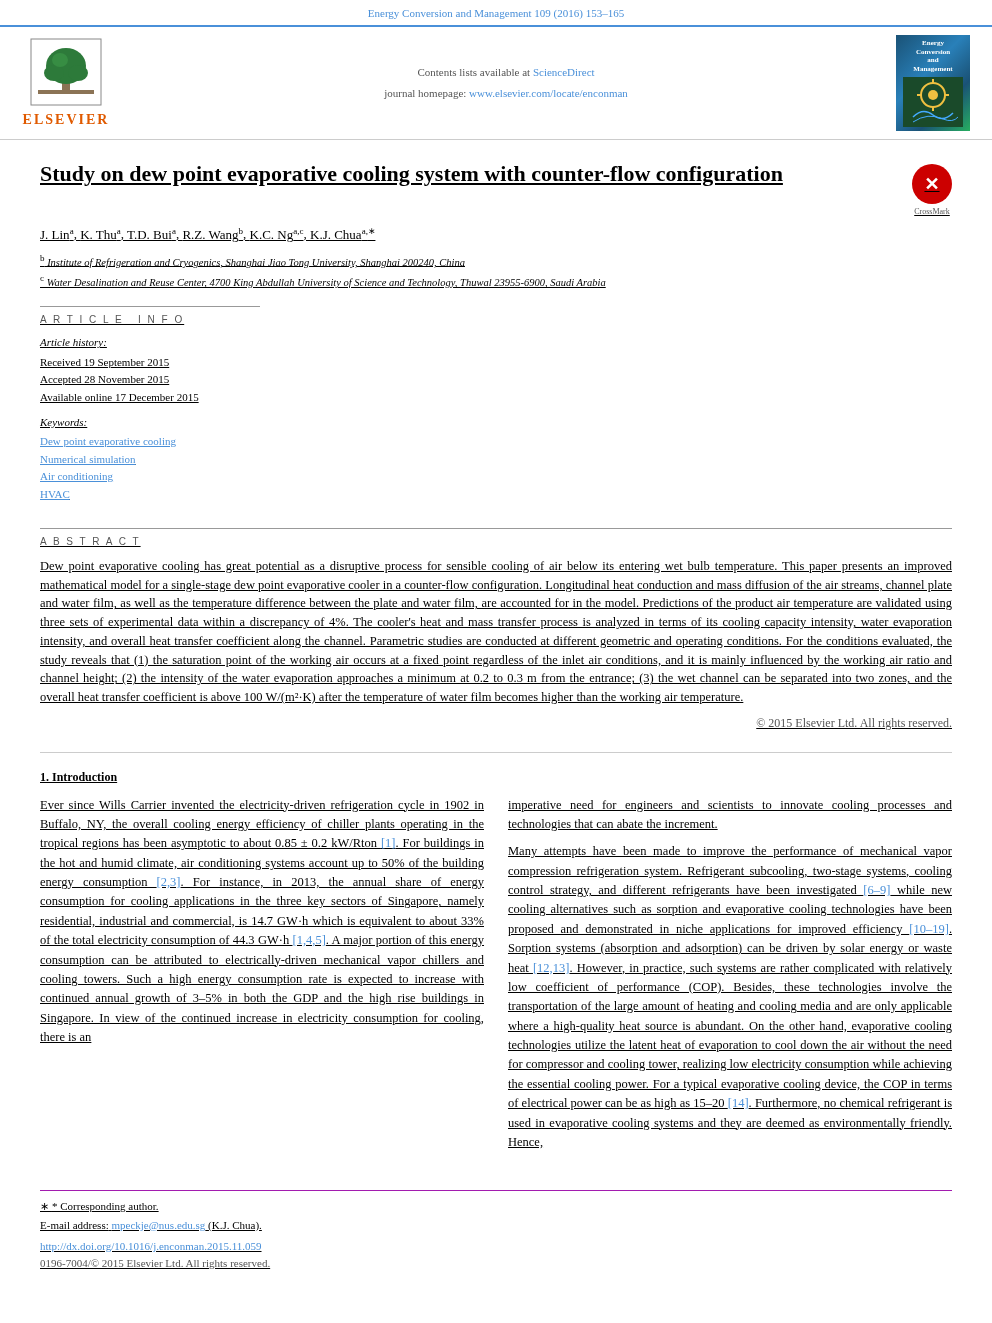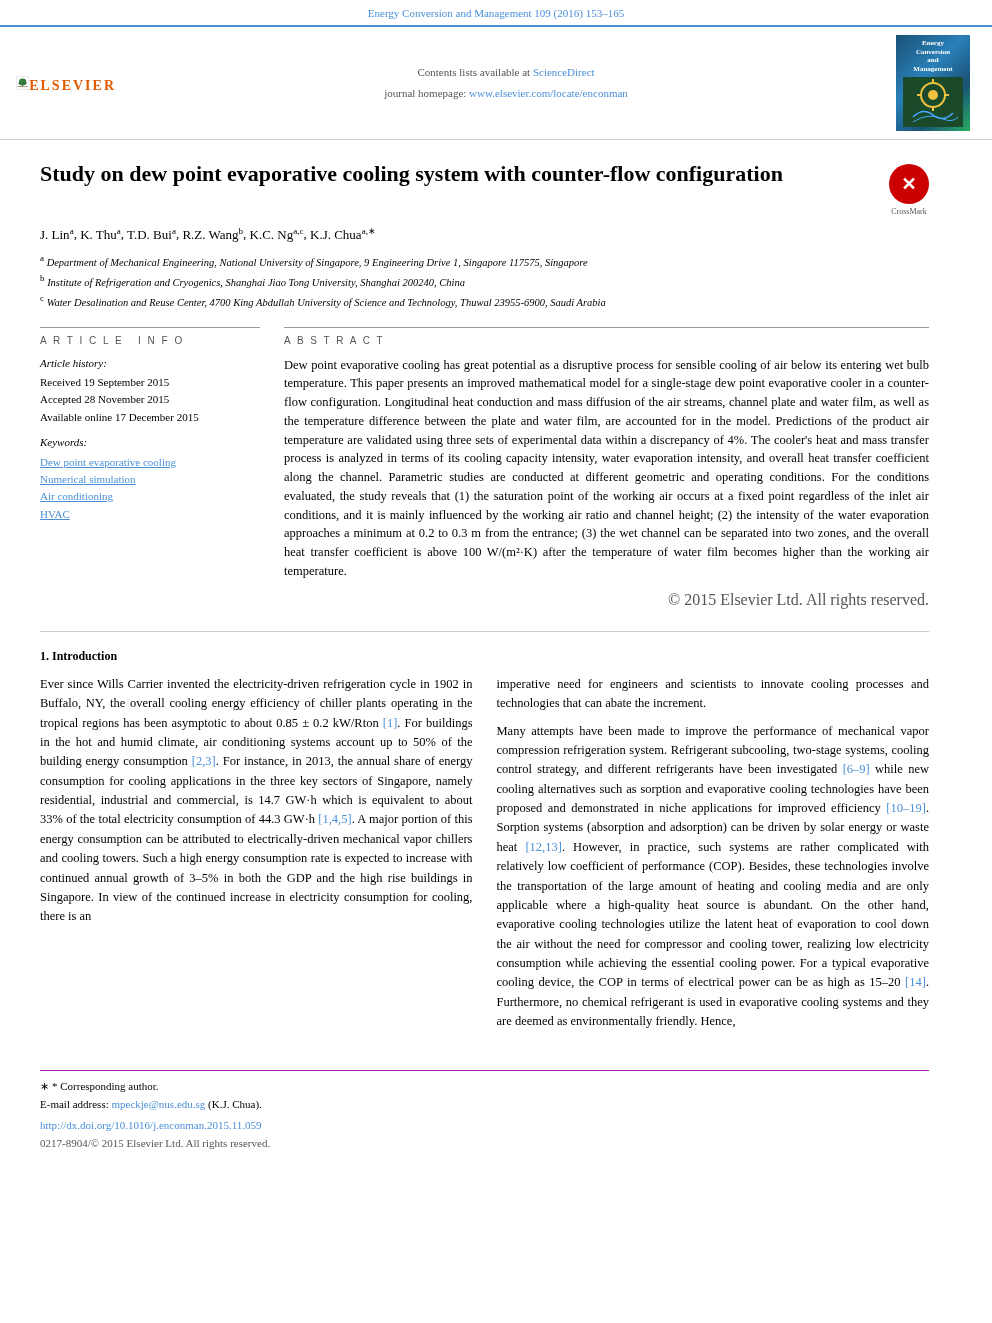--- a/index.html
+++ b/index.html
@@ -29,21 +29,21 @@
       border-bottom: 1px solid #ccc;
       padding: 8px 16px;
       gap: 12px;
     }
     .journal-header-left {
       width: 100px;
       flex-shrink: 0;
     }
     .elsevier-logo-box {
       display: flex;
-      flex-direction: row;
+      flex-direction: column;
       align-items: center;
     }
     .elsevier-tree {
       width: 72px;
       height: 68px;
     }
     .elsevier-text {
       font-size: 14px;
       color: #e05a00;
       font-weight: bold;
@@ -104,21 +104,22 @@
       width: 60px;
       height: 50px;
       background: linear-gradient(180deg, #2c7a4b 0%, #1a5c35 50%, #0d3320 100%);
       margin-top: 4px;
       position: relative;
       overflow: hidden;
     }
 
     
     .article-content {
-      padding: 20px 63px 20px 40px;
+      padding: 20px 40px 20px 40px;
+      text-decoration: underline;
     }
 
     
     .article-title-section {
       display: flex;
       align-items: flex-start;
       margin-bottom: 12px;
       padding-bottom: 8px;
     }
     .article-title-text {
@@ -167,20 +168,21 @@
       color: #000;
     }
     .affil-line { margin-bottom: 2px; }
     .affil-sup { font-size: 9px; vertical-align: super; font-style: normal; }
 
     
     .two-col {
       display: flex;
       gap: 24px;
       margin-top: 16px;
+      flex-direction: column;
     }
     .left-col {
       width: 220px;
       flex-shrink: 0;
     }
     .right-col {
       flex: 1;
     }
 
     
@@ -221,21 +223,21 @@
     
     .abstract-text {
       font-size: 12.5px;
       line-height: 1.5;
       text-align: justify;
       color: #000;
     }
     .abstract-text p { margin-bottom: 8px; }
 
     .copyright-line {
-      font-size: 16px;
+      font-size: 12px;
       text-align: right;
       color: #555;
       margin-top: 8px;
     }
 
     
     .intro-section {
       margin-top: 20px;
       border-top: 1px solid #ccc;
       padding-top: 16px;
@@ -354,21 +356,20 @@
   <div class="authors-line">
     <span>J. Lin<sup class="author-sup">a</sup></span>,
     <span>K. Thu<sup class="author-sup">a</sup></span>,
     <span>T.D. Bui<sup class="author-sup">a</sup></span>,
     <span>R.Z. Wang<sup class="author-sup">b</sup></span>,
     <span>K.C. Ng<sup class="author-sup">a,c</sup></span>,
     <span>K.J. Chua<sup class="author-sup">a,</sup><sup class="author-star">∗</sup></span>
   </div>
 
   <div class="affiliations">
-    <div class="affil-line"><sup class="affil-sup">a</sup> Department of Mechanical Engineering, National University of Singapore, 9 Engineering Drive 1, Singapore 117575, Singapore</div>
     <div class="affil-line"><sup class="affil-sup">b</sup> Institute of Refrigeration and Cryogenics, Shanghai Jiao Tong University, Shanghai 200240, China</div>
     <div class="affil-line"><sup class="affil-sup">c</sup> Water Desalination and Reuse Center, 4700 King Abdullah University of Science and Technology, Thuwal 23955-6900, Saudi Arabia</div>
   </div>
 
   <div class="two-col">
 
     <div class="left-col">
       <div class="section-header">A R T I C L E &nbsp; I N F O</div>
 
       <div class="article-info-block">
@@ -422,16 +423,16 @@
       <span>* Corresponding author.</span>
     </div>
     <div class="footnote-item">
       <span>E-mail address:</span>
       <span class="footnote-email" style="cursor:pointer;">mpeckje@nus.edu.sg</span>
       <span>(K.J. Chua).</span>
     </div>
     <div class="doi-line" style="cursor:pointer;">
       <span>http://dx.doi.org/10.1016/j.enconman.2015.11.059</span>
     </div>
-    <div class="issn-line">0217-8904/© 2015 Elsevier Ltd. All rights reserved.</div>
+    <div class="issn-line">0196-7004/© 2015 Elsevier Ltd. All rights reserved.</div>
   </div>
 
 </div>
 
 </body></html>

